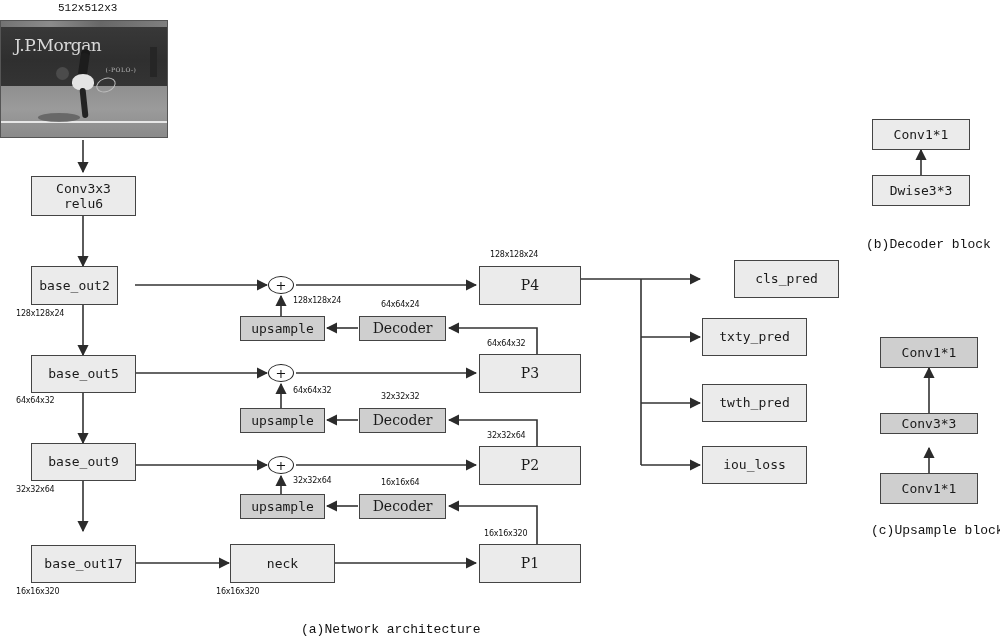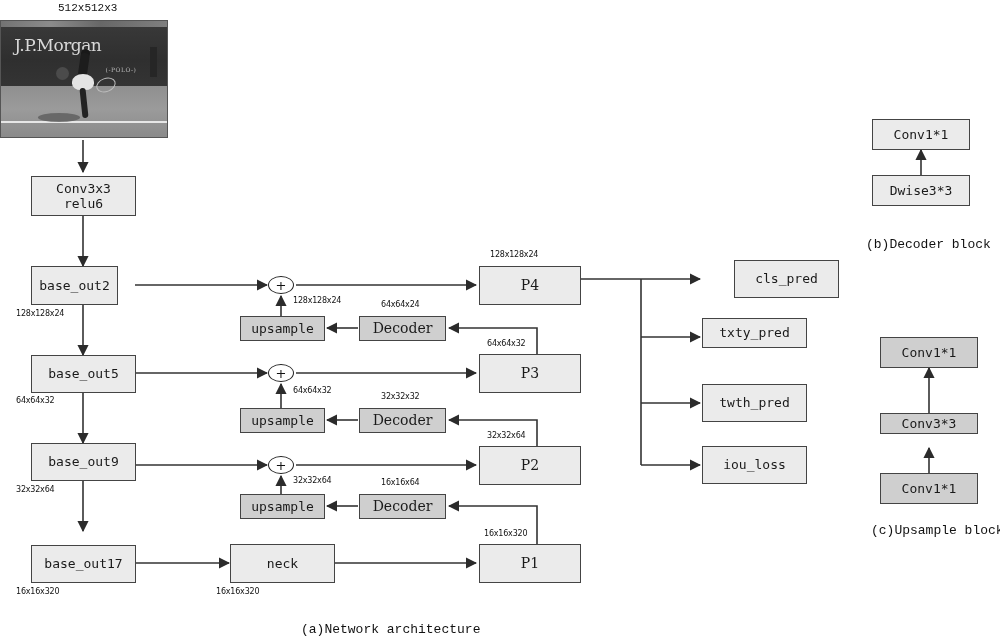--- a/index.html
+++ b/index.html
@@ -290,21 +290,21 @@
   <div class="box serif" style="left:479px; top:354px; width:102px; height:39px;">P3</div>
   <div class="dim" style="left:487px; top:339px;">64x64x32</div>
 
   <div class="box serif" style="left:479px; top:446px; width:102px; height:39px;">P2</div>
   <div class="dim" style="left:487px; top:431px;">32x32x64</div>
 
   <div class="box serif" style="left:479px; top:544px; width:102px; height:39px;">P1</div>
   <div class="dim" style="left:484px; top:529px;">16x16x320</div>
 
   <div class="box" style="left:734px; top:260px; width:105px; height:38px;">cls_pred</div>
-  <div class="box" style="left:702px; top:318px; width:105px; height:30px;">txty_pred</div>
+  <div class="box" style="left:702px; top:318px; width:105px; height:38px;">txty_pred</div>
   <div class="box" style="left:702px; top:384px; width:105px; height:38px;">twth_pred</div>
   <div class="box" style="left:702px; top:446px; width:105px; height:38px;">iou_loss</div>
 
   <div class="box" style="left:872px; top:119px; width:98px; height:31px;">Conv1*1</div>
   <div class="box" style="left:872px; top:175px; width:98px; height:31px;">Dwise3*3</div>
   <div class="caption" style="left:866px; top:237px;">(b)Decoder block</div>
 
   <div class="box dark" style="left:880px; top:337px; width:98px; height:31px;">Conv1*1</div>
   <div class="box dark" style="left:880px; top:413px; width:98px; height:21px;">Conv3*3</div>
   <div class="box dark" style="left:880px; top:473px; width:98px; height:31px;">Conv1*1</div>

